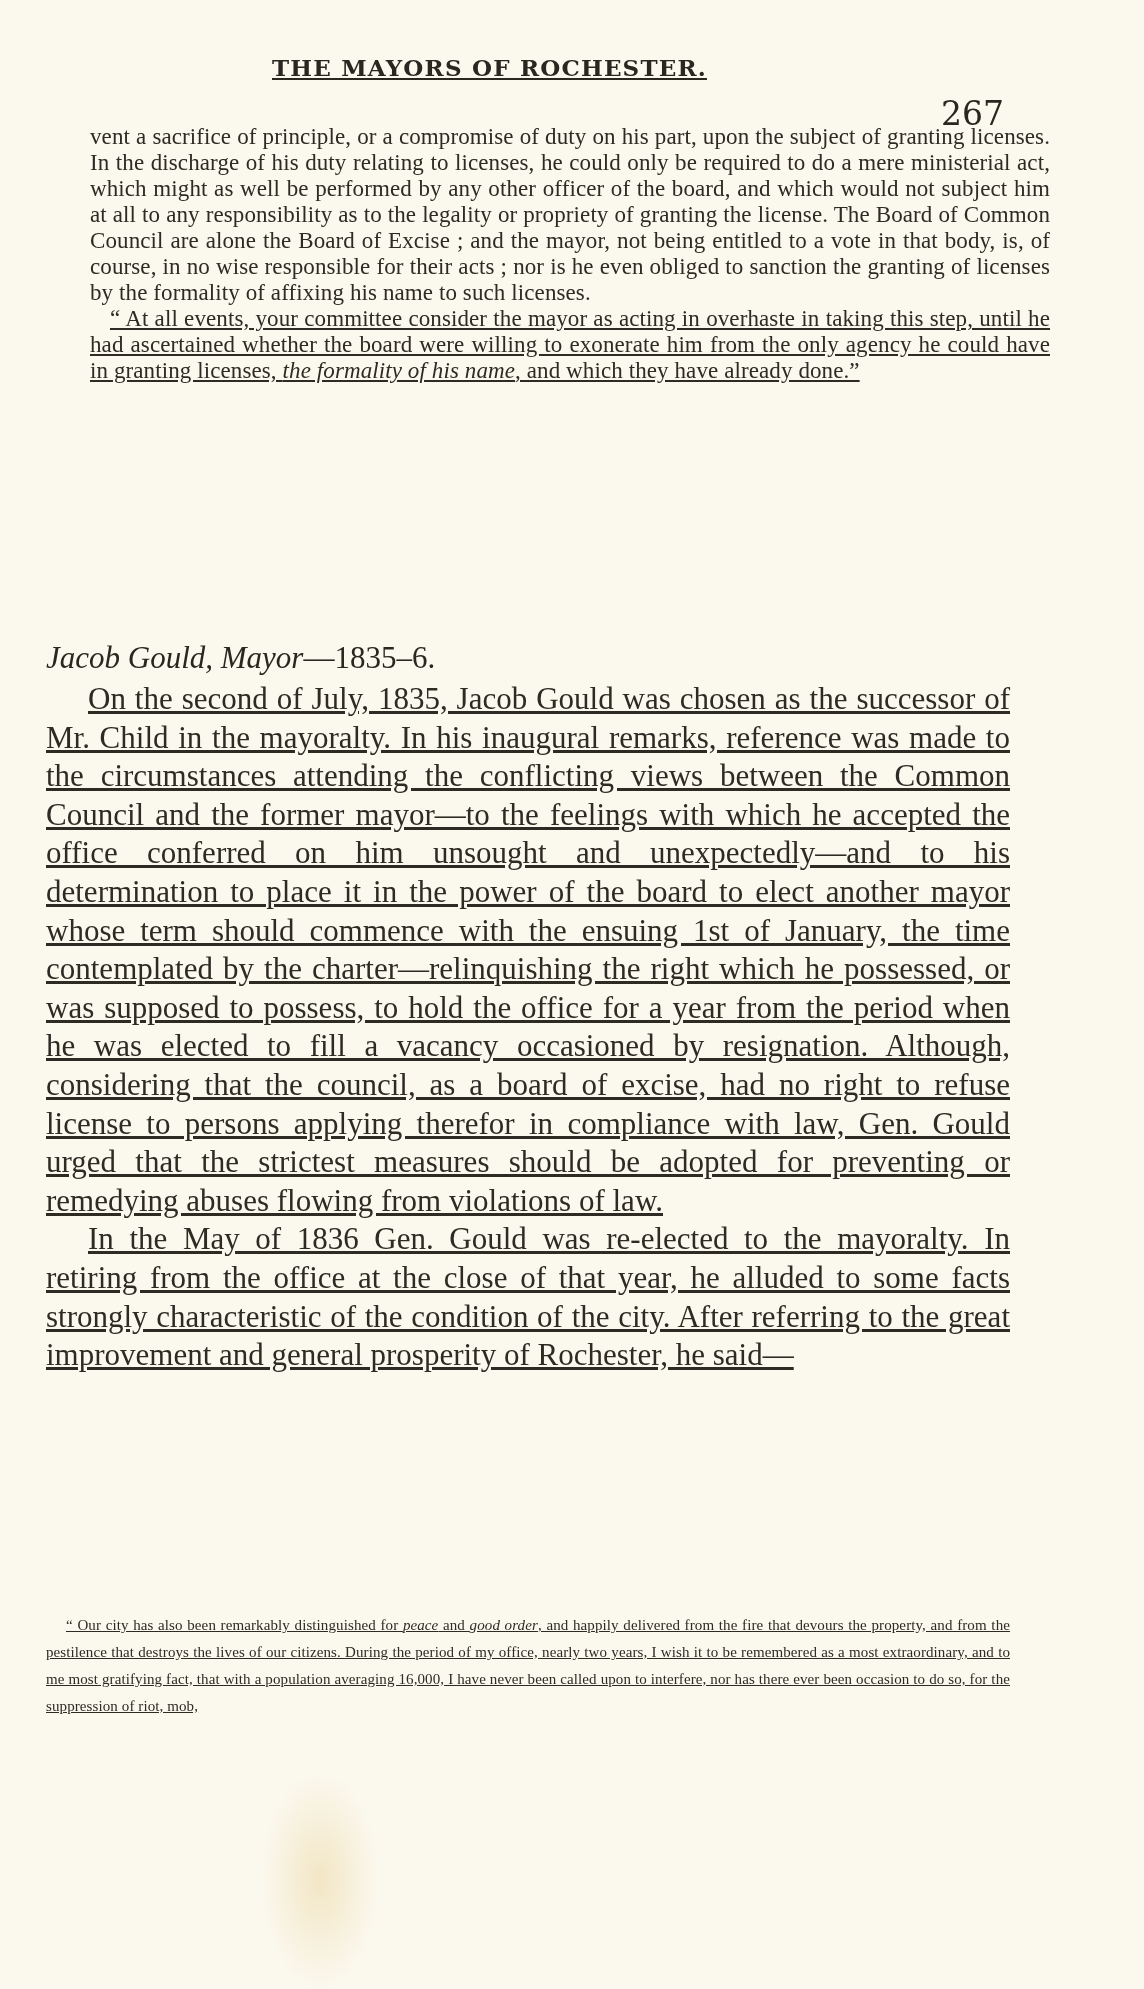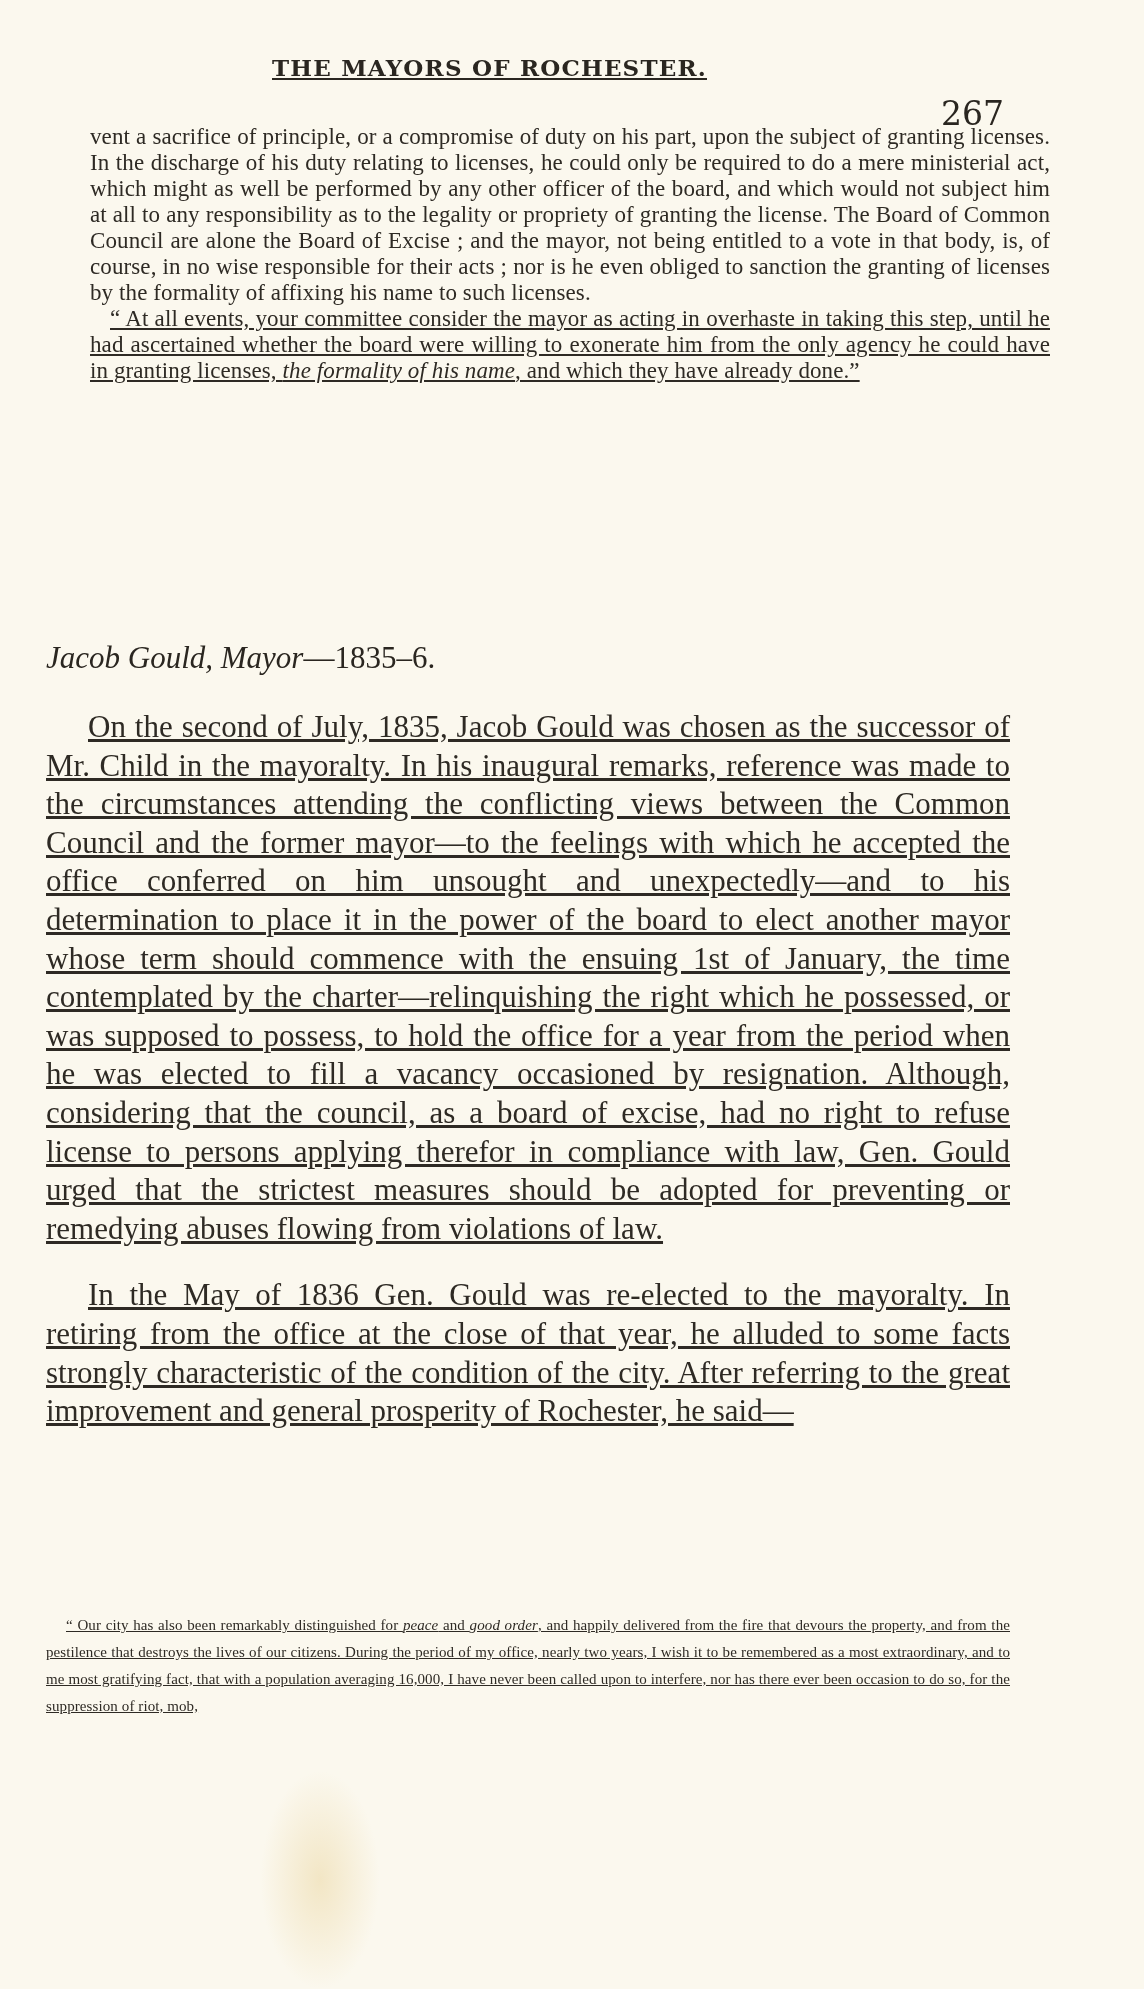--- a/index.html
+++ b/index.html
@@ -86,21 +86,20 @@
       margin: 0;
     }
     .main-body {
       position: absolute;
       top: 680px;
       left: 0;
       width: 964px;
     }
     .large.indent {
       text-indent: 42px;
-      margin-top: 28px;
     }
     .block-quote-2 {
       position: absolute;
       top: 1612px;
       left: 0;
       width: 964px;
     }
     .block-quote-2 .small {
       font-size: 15px;
       line-height: 27px;

